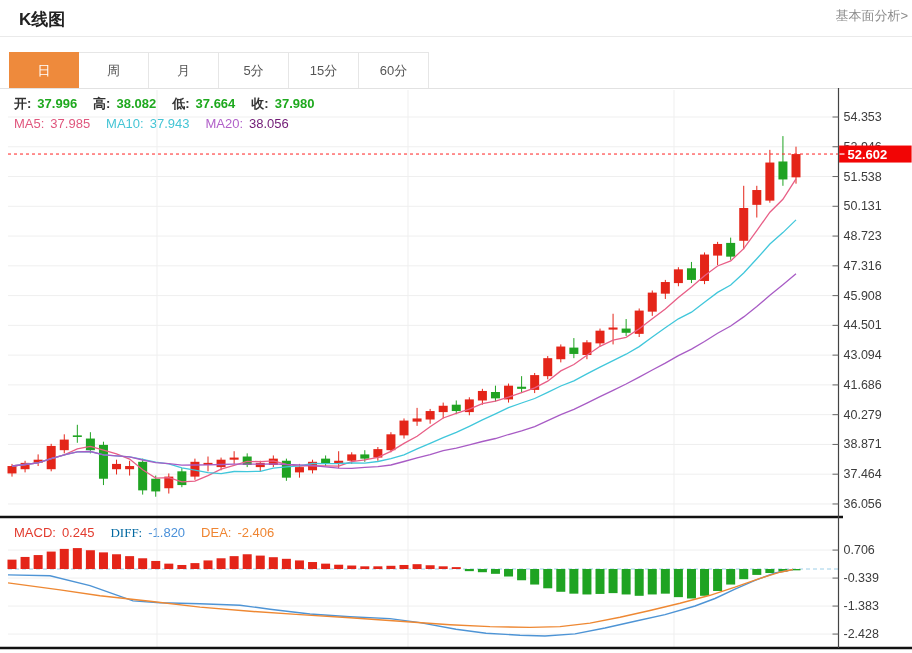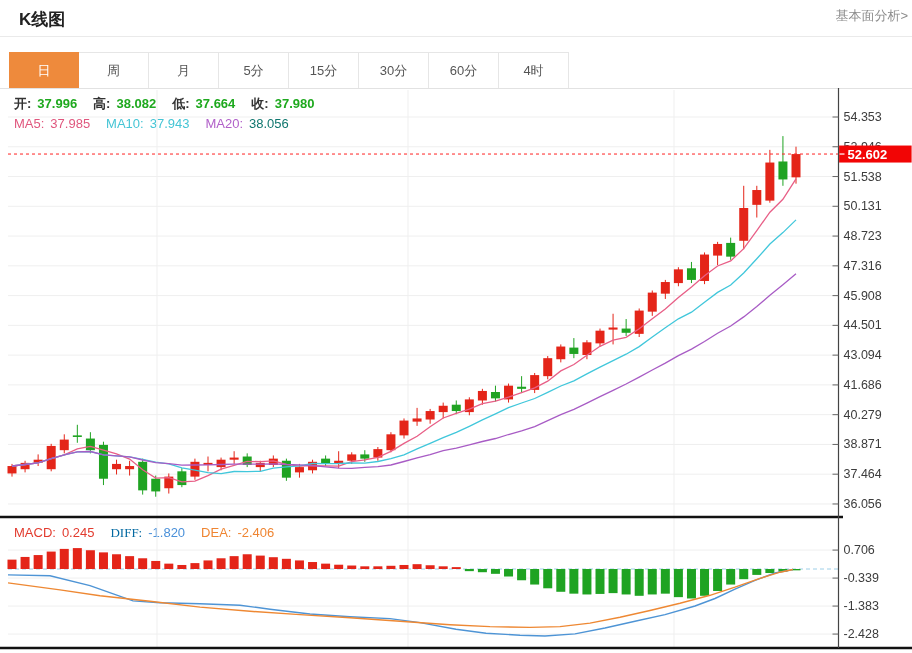--- a/index.html
+++ b/index.html
@@ -31,26 +31,24 @@
   <div class="page-title">K线图</div>
   <a class="fa-link">基本面分析&gt;</a>
   <div class="hr1"></div>
   <div class="hr2"></div>
   <div id="tabs">
       <div class="tab active">日</div>
       <div class="tab">周</div>
       <div class="tab">月</div>
       <div class="tab">5分</div>
       <div class="tab">15分</div>
-      <div class="tab">30分</div>
       <div class="tab">60分</div>
-      <div class="tab">4时</div>
     </div>
   <div class="row" id="quote-row"><span class="q-label">开:</span><span class="gap" style="color: rgb(30, 169, 30);">37.996</span><span class="q-label">高:</span><span class="gap" style="color: rgb(30, 169, 30);">38.082</span><span class="q-label">低:</span><span class="gap" style="color: rgb(30, 169, 30);">37.664</span><span class="q-label">收:</span><span class="gap" style="color: rgb(30, 169, 30);">37.980</span></div>
-  <div class="row" id="ma-row"><span style="color: rgb(224, 87, 126);">MA5:</span><span class="gap" style="color: rgb(224, 87, 126);">37.985</span><span style="color: rgb(69, 197, 213);">MA10:</span><span class="gap" style="color: rgb(69, 197, 213);">37.943</span><span style="color: rgb(177, 97, 201);">MA20:</span><span class="gap" style="color: #0f766e;">38.056</span></div>
+  <div class="row" id="ma-row"><span style="color: rgb(224, 87, 126);">MA5:</span><span class="gap" style="color: rgb(224, 87, 126);">37.985</span><span style="color: rgb(69, 197, 213);">MA10:</span><span class="gap" style="color: rgb(69, 197, 213);">37.943</span><span style="color: rgb(177, 97, 201);">MA20:</span><span class="gap" style="color: #701a75;">38.056</span></div>
   <div class="row" id="macd-row"><span style="color: rgb(226, 59, 46);">MACD:</span><span class="gap" style="color: rgb(226, 59, 46); margin-top: 40px;">0.245</span><span style="color: #0369a1; font-family: Liberation Serif, serif;">DIFF:</span><span class="gap" style="color: rgb(74, 144, 217);">-1.820</span><span style="color: rgb(239, 133, 50);">DEA:</span><span class="gap" style="color: rgb(239, 133, 50);">-2.406</span></div>
   <svg id="chart-svg" width="912" height="653">
       <g>
         <line x1="8" y1="117" x2="838.5" y2="117" stroke="#efefef" stroke-width="1"></line>
         <line x1="8" y1="146.75805000000008" x2="838.5" y2="146.75805000000008" stroke="#efefef" stroke-width="1"></line>
         <line x1="8" y1="176.53725000000009" x2="838.5" y2="176.53725000000009" stroke="#efefef" stroke-width="1"></line>
         <line x1="8" y1="206.29530000000003" x2="838.5" y2="206.29530000000003" stroke="#efefef" stroke-width="1"></line>
         <line x1="8" y1="236.07450000000006" x2="838.5" y2="236.07450000000006" stroke="#efefef" stroke-width="1"></line>
         <line x1="8" y1="265.83254999999997" x2="838.5" y2="265.83254999999997" stroke="#efefef" stroke-width="1"></line>
         <line x1="8" y1="295.61175000000003" x2="838.5" y2="295.61175000000003" stroke="#efefef" stroke-width="1"></line>

